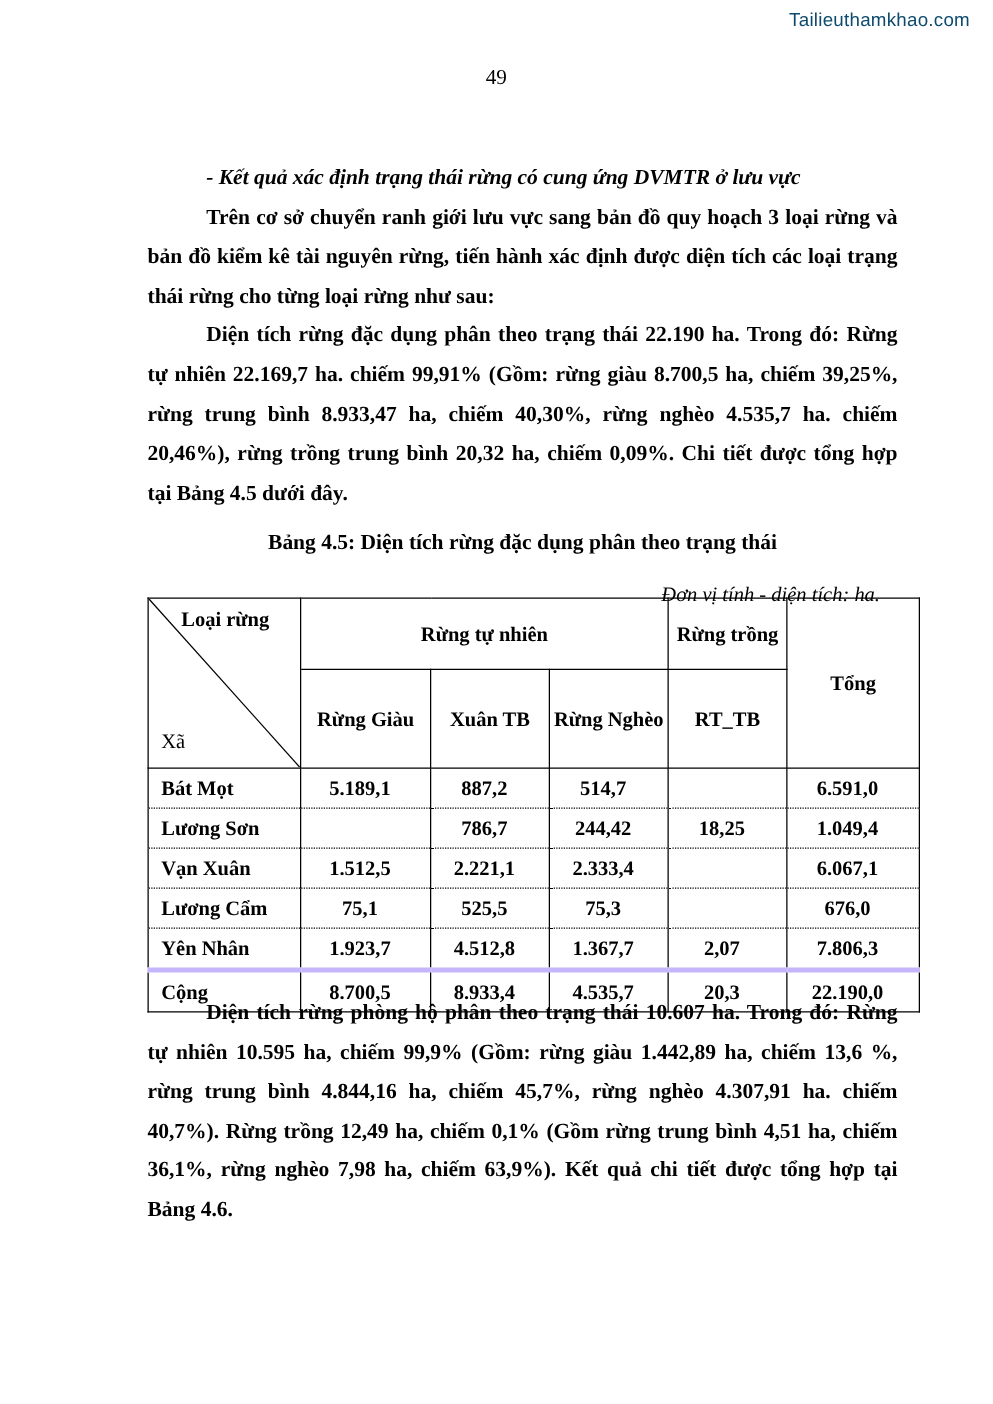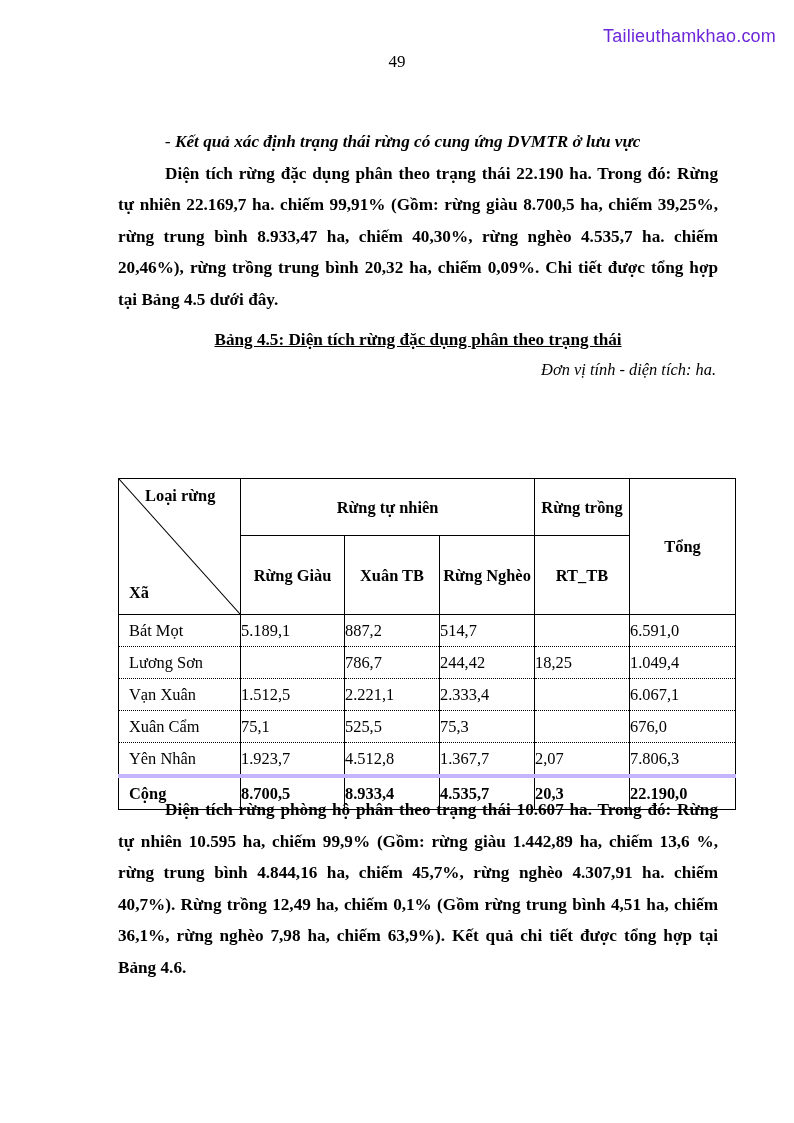--- a/index.html
+++ b/index.html
@@ -17,25 +17,25 @@
   }
 
   .page {
     position: absolute;
     inset: 0;
   }
 
   
   .watermark {
     position: absolute;
-    top: 26px;
+    top: 8px;
     right: 18px;
     font-family: "Liberation Sans", "DejaVu Sans", sans-serif;
-    font-size: 18px;
-    color: #6d28d9;
+    font-size: 15px;
+    color: #0c4a6e;
     letter-spacing: 0.2px;
     white-space: nowrap;
   }
 
   
   .page-number {
     position: absolute;
     top: 52px;
     left: 0;
     width: 794px;
@@ -67,24 +67,23 @@
 
   .gap-sm { height: 9px; }
 
   
   .table-title {
     margin: 0;
     font-size: 17.2px;
     font-weight: bold;
     text-align: center;
     line-height: 30px;
-    text-decoration: underline;
   }
   .table-unit {
-    margin: 0;
+    margin: 12px;
     font-size: 16.4px;
     font-style: italic;
     text-align: right;
     line-height: 30px;
     padding-right: 2px;
   }
 
   
   .tbl-wrap {
     position: absolute;
@@ -94,21 +93,21 @@
   }
   table.data {
     border-collapse: collapse;
     width: 617px;
     font-size: 16.4px;
     table-layout: fixed;
   }
   table.data td, table.data th {
     border: 1px solid #000000;
     padding: 0;
-    font-weight: normal;
+    font-weight: bold;
     vertical-align: middle;
   }
 
   
   table.data th {
     font-weight: bold;
     text-align: center;
     line-height: 25px;
   }
   th.corner {
@@ -129,36 +128,36 @@
   th.corner .lbl-top {
     position: absolute;
     top: 4px;
     left: 26px;
     font-weight: bold;
   }
   th.corner .lbl-bot {
     position: absolute;
     bottom: 9px;
     left: 10px;
-    font-weight: bold;
+    font-weight: normal;
   }
   th.grp-natural { height: 56px; }
   th.grp-plant   { height: 56px; line-height: 26px; margin-top: 10px; }
   th.grp-total   { }
   th.sub         { height: 78px; }
 
   
   table.data td.name {
     text-align: left;
     padding: 0 0 0 10px;
     height: 31px;
     white-space: nowrap;
   }
   table.data td.num {
-    text-align: left;
+    text-align: center;
     padding: 0 9px 0 0;
     height: 31px;
   }
   tr.data-row td {
     border-top: 1px dotted #000000;
     border-bottom: 1px dotted #000000;
   }
   tr.data-row:first-of-type td { border-top: 1px solid #000000; }
   tr.total-row td {
     font-weight: bold;
@@ -180,20 +179,21 @@
 <body>
 
 <div class="page">
 
   <div class="watermark">Tailieuthamkhao.com</div>
 
   <div class="page-number">49</div>
 
   <div class="content">
     <p class="para italic">- Kết quả xác định trạng thái rừng có cung ứng DVMTR ở lưu vực</p>
+    <p class="para">Trên cơ sở chuyển ranh giới lưu vực sang bản đồ quy hoạch 3 loại rừng và bản đồ kiểm kê tài nguyên rừng, tiến hành xác định được diện tích các loại trạng thái rừng cho từng loại rừng như sau:</p>
     <p class="para">Diện tích rừng đặc dụng phân theo trạng thái 22.190 ha. Trong đó: Rừng tự nhiên 22.169,7 ha. chiếm 99,91% (Gồm: rừng giàu 8.700,5 ha, chiếm 39,25%, rừng trung bình 8.933,47 ha, chiếm 40,30%, rừng nghèo 4.535,7 ha. chiếm 20,46%), rừng trồng trung bình 20,32 ha, chiếm 0,09%. Chi tiết được tổng hợp tại Bảng 4.5 dưới đây.</p>
     <div class="gap-sm"></div>
     <p class="table-title">Bảng 4.5: Diện tích rừng đặc dụng phân theo trạng thái</p>
     <p class="table-unit">Đơn vị tính - diện tích: ha.</p>
   </div>
 
   <div class="tbl-wrap">
     <table class="data">
       <colgroup>
         <col style="width:122px">
@@ -242,21 +242,21 @@
         </tr>
         <tr class="data-row">
           <td class="name">Vạn Xuân</td>
           <td class="num">1.512,5</td>
           <td class="num">2.221,1</td>
           <td class="num">2.333,4</td>
           <td class="num"></td>
           <td class="num">6.067,1</td>
         </tr>
         <tr class="data-row">
-          <td class="name">Xuân Cẩm</td>
+          <td class="name">Lương Cẩm</td>
           <td class="num">75,1</td>
           <td class="num">525,5</td>
           <td class="num">75,3</td>
           <td class="num"></td>
           <td class="num">676,0</td>
         </tr>
         <tr class="data-row">
           <td class="name">Yên Nhân</td>
           <td class="num">1.923,7</td>
           <td class="num">4.512,8</td>

